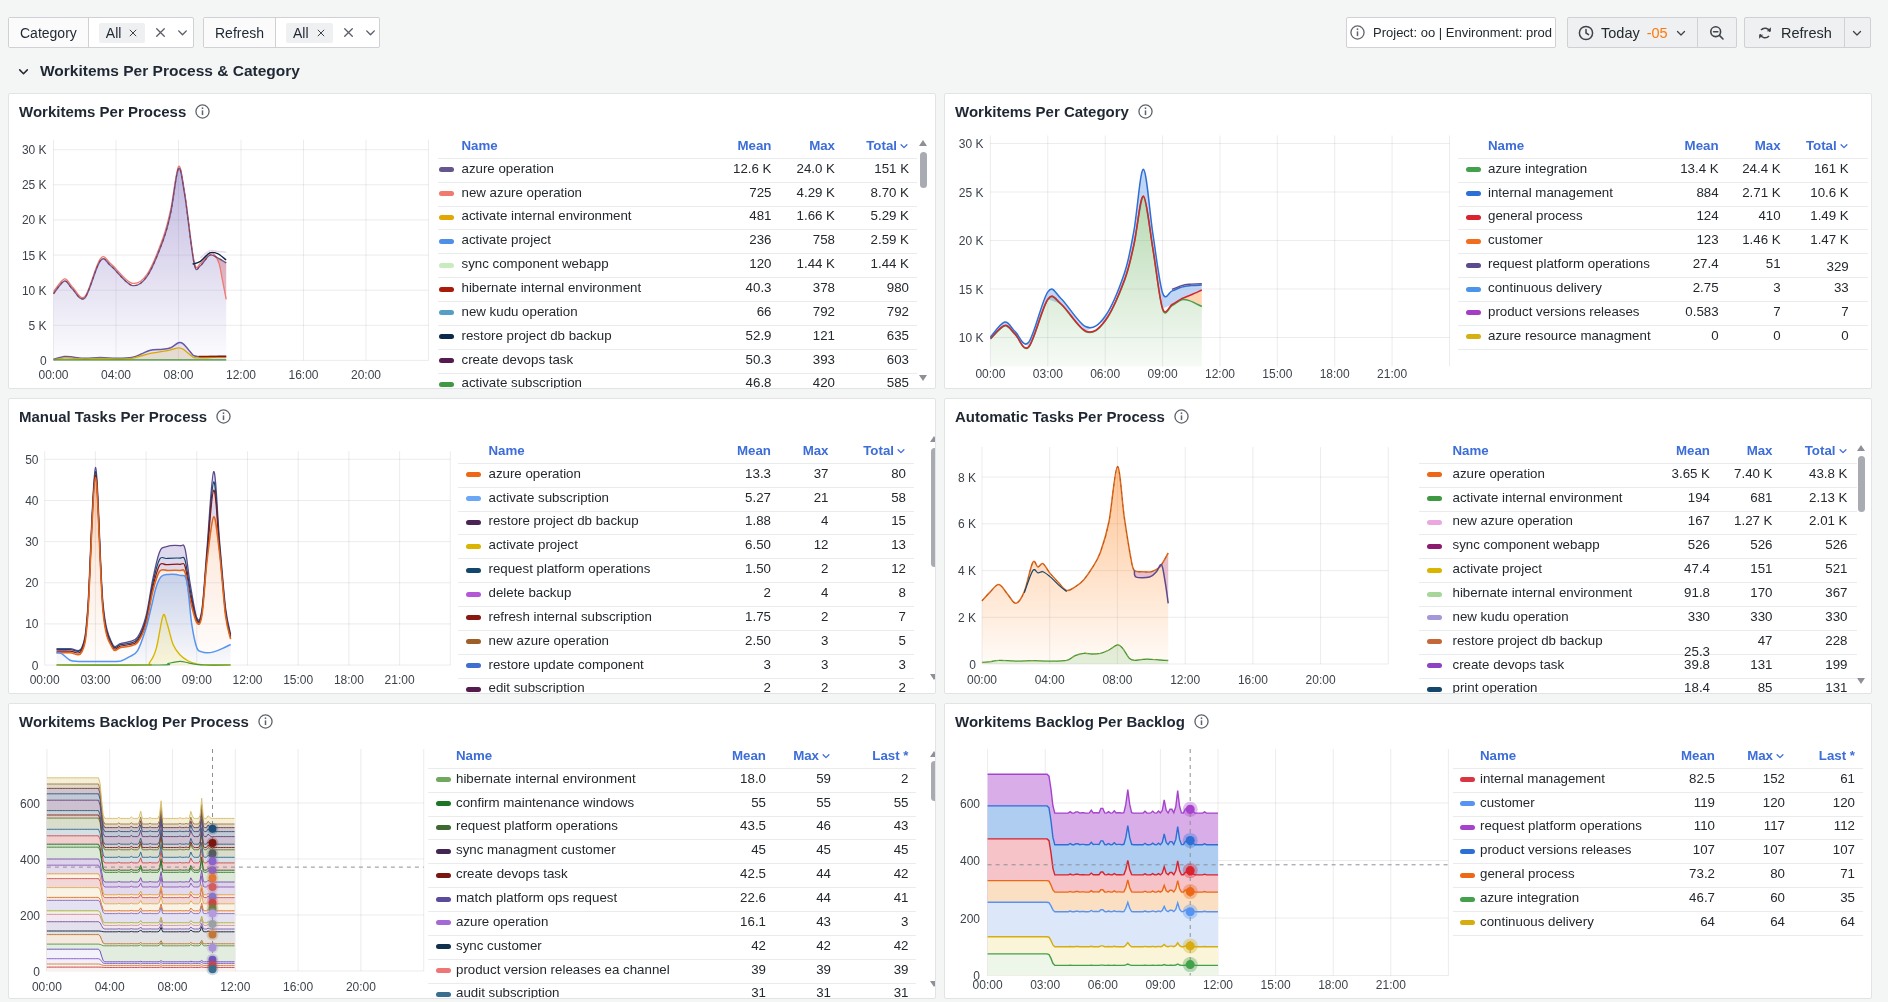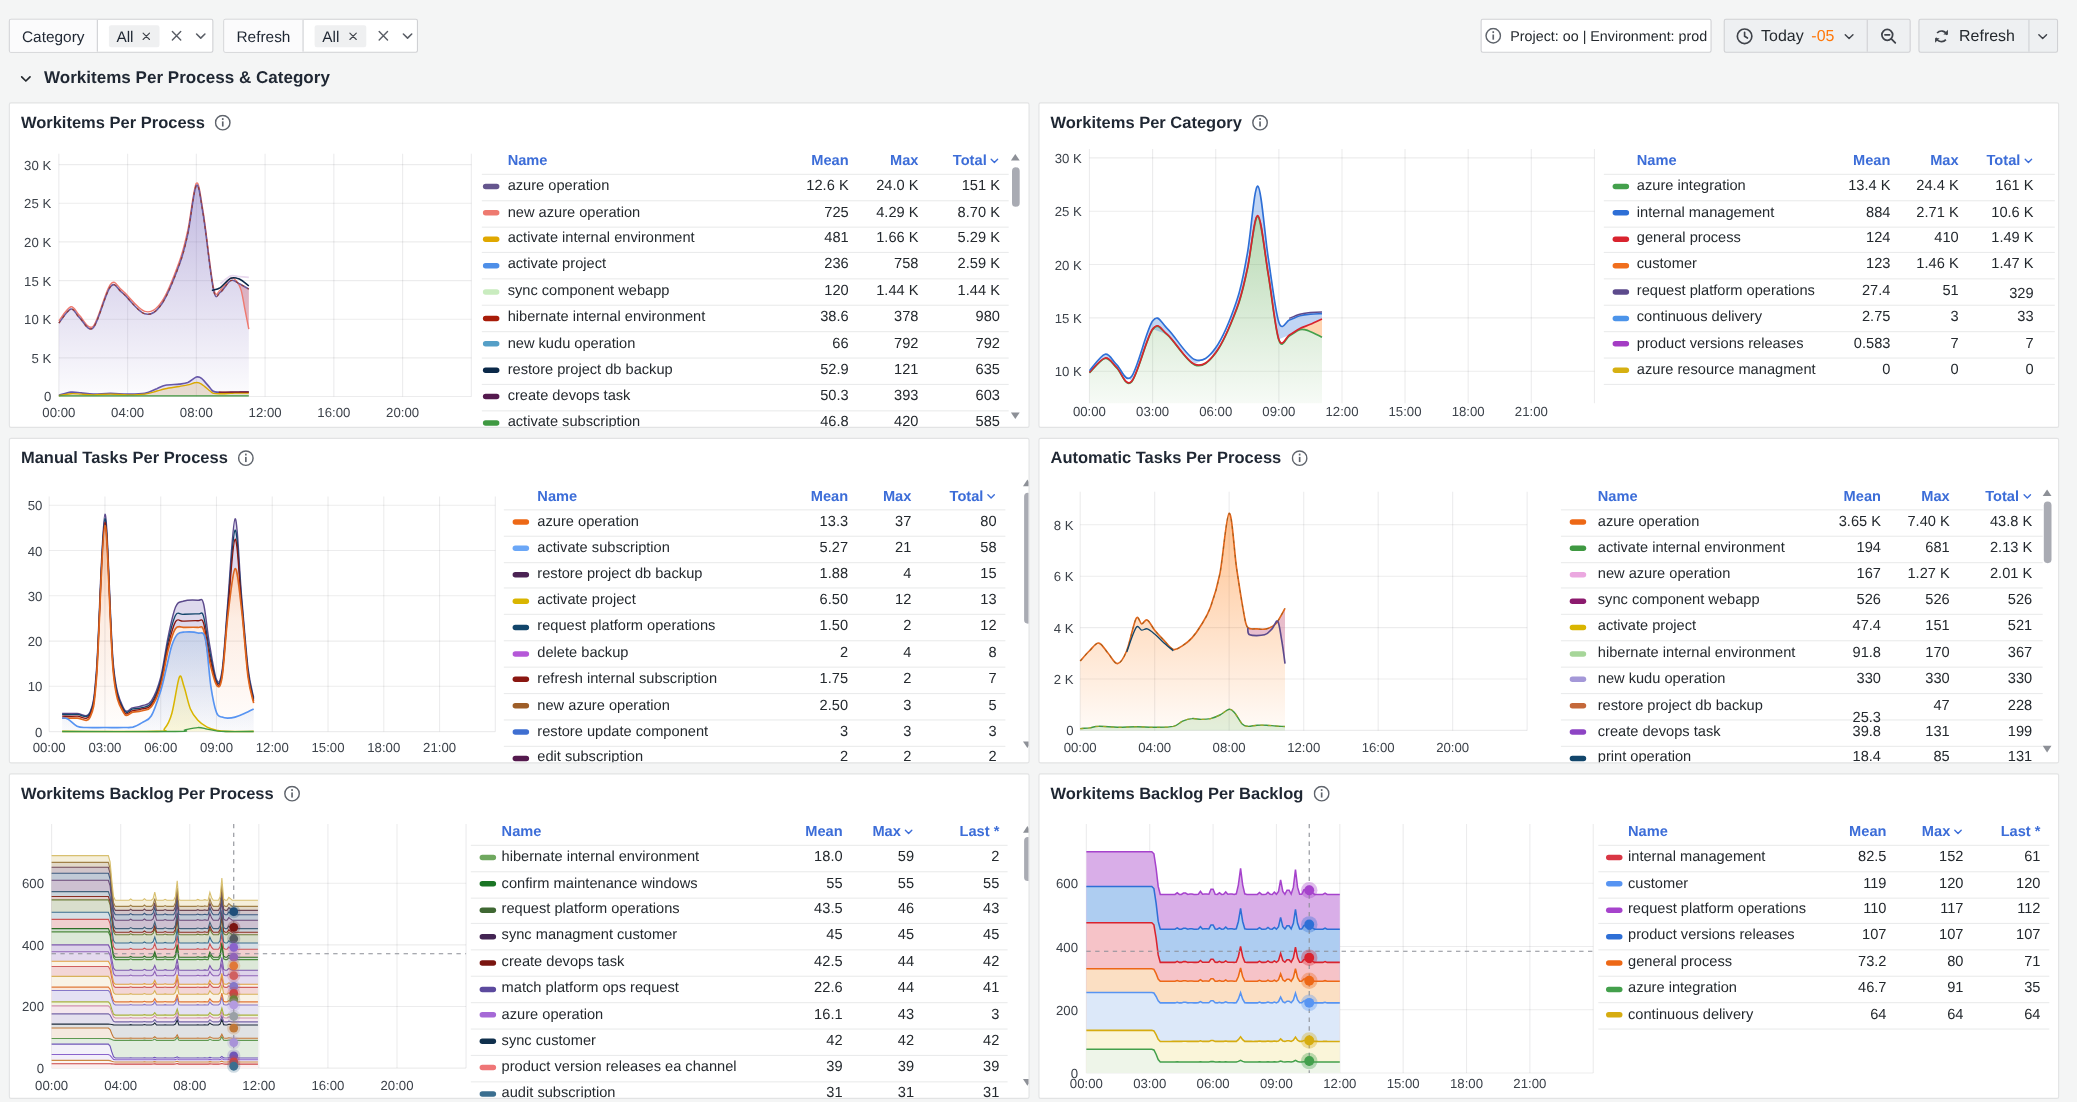--- a/index.html
+++ b/index.html
@@ -198,21 +198,21 @@
     <div class="cell num" style="left:652.5px;width:110px;top:138.3px">236</div>
     <div class="cell num" style="left:716px;width:110px;top:138.3px">758</div>
     <div class="cell num" style="left:790px;width:110px;top:138.3px">2.59 K</div>
     <div class="sicon" style="left:430px;top:168.6px;background:#c9ecbf"></div>
     <div class="cell" style="left:452.5px;top:162.1px">sync component webapp</div>
     <div class="cell num" style="left:652.5px;width:110px;top:162.1px">120</div>
     <div class="cell num" style="left:716px;width:110px;top:162.1px">1.44 K</div>
     <div class="cell num" style="left:790px;width:110px;top:162.1px">1.44 K</div>
     <div class="sicon" style="left:430px;top:192.5px;background:#a81c09"></div>
     <div class="cell" style="left:452.5px;top:186.0px">hibernate internal environment</div>
-    <div class="cell num" style="left:652.5px;width:110px;top:186.0px">38.6</div>
+    <div class="cell num" style="left:652.5px;width:110px;top:186.0px">40.3</div>
     <div class="cell num" style="left:716px;width:110px;top:186.0px">378</div>
     <div class="cell num" style="left:790px;width:110px;top:186.0px">980</div>
     <div class="sicon" style="left:430px;top:216.4px;background:#559fc7"></div>
     <div class="cell" style="left:452.5px;top:209.9px">new kudu operation</div>
     <div class="cell num" style="left:652.5px;width:110px;top:209.9px">66</div>
     <div class="cell num" style="left:716px;width:110px;top:209.9px">792</div>
     <div class="cell num" style="left:790px;width:110px;top:209.9px">792</div>
     <div class="sicon" style="left:430px;top:240.2px;background:#0b2949"></div>
     <div class="cell" style="left:452.5px;top:233.7px">restore project db backup</div>
     <div class="cell num" style="left:652.5px;width:110px;top:233.7px">52.9</div>
@@ -887,19 +887,19 @@
     <div class="cell num" style="left:730px;width:110px;top:138.3px">107</div>
     <div class="cell num" style="left:800px;width:110px;top:138.3px">107</div>
     <div class="sicon" style="left:515px;top:168.6px;background:#ed6816"></div>
     <div class="cell" style="left:535px;top:162.1px">general process</div>
     <div class="cell num" style="left:660px;width:110px;top:162.1px">73.2</div>
     <div class="cell num" style="left:730px;width:110px;top:162.1px">80</div>
     <div class="cell num" style="left:800px;width:110px;top:162.1px">71</div>
     <div class="sicon" style="left:515px;top:192.5px;background:#43a04c"></div>
     <div class="cell" style="left:535px;top:186.0px">azure integration</div>
     <div class="cell num" style="left:660px;width:110px;top:186.0px">46.7</div>
-    <div class="cell num" style="left:730px;width:110px;top:186.0px">91</div>
+    <div class="cell num" style="left:730px;width:110px;top:186.0px">60</div>
     <div class="cell num" style="left:800px;width:110px;top:186.0px">35</div>
     <div class="sicon" style="left:515px;top:216.4px;background:#d6ac10"></div>
     <div class="cell" style="left:535px;top:209.9px">continuous delivery</div>
     <div class="cell num" style="left:660px;width:110px;top:209.9px">64</div>
     <div class="cell num" style="left:730px;width:110px;top:209.9px">64</div>
     <div class="cell num" style="left:800px;width:110px;top:209.9px">64</div>
   </div>
 </body></html>

